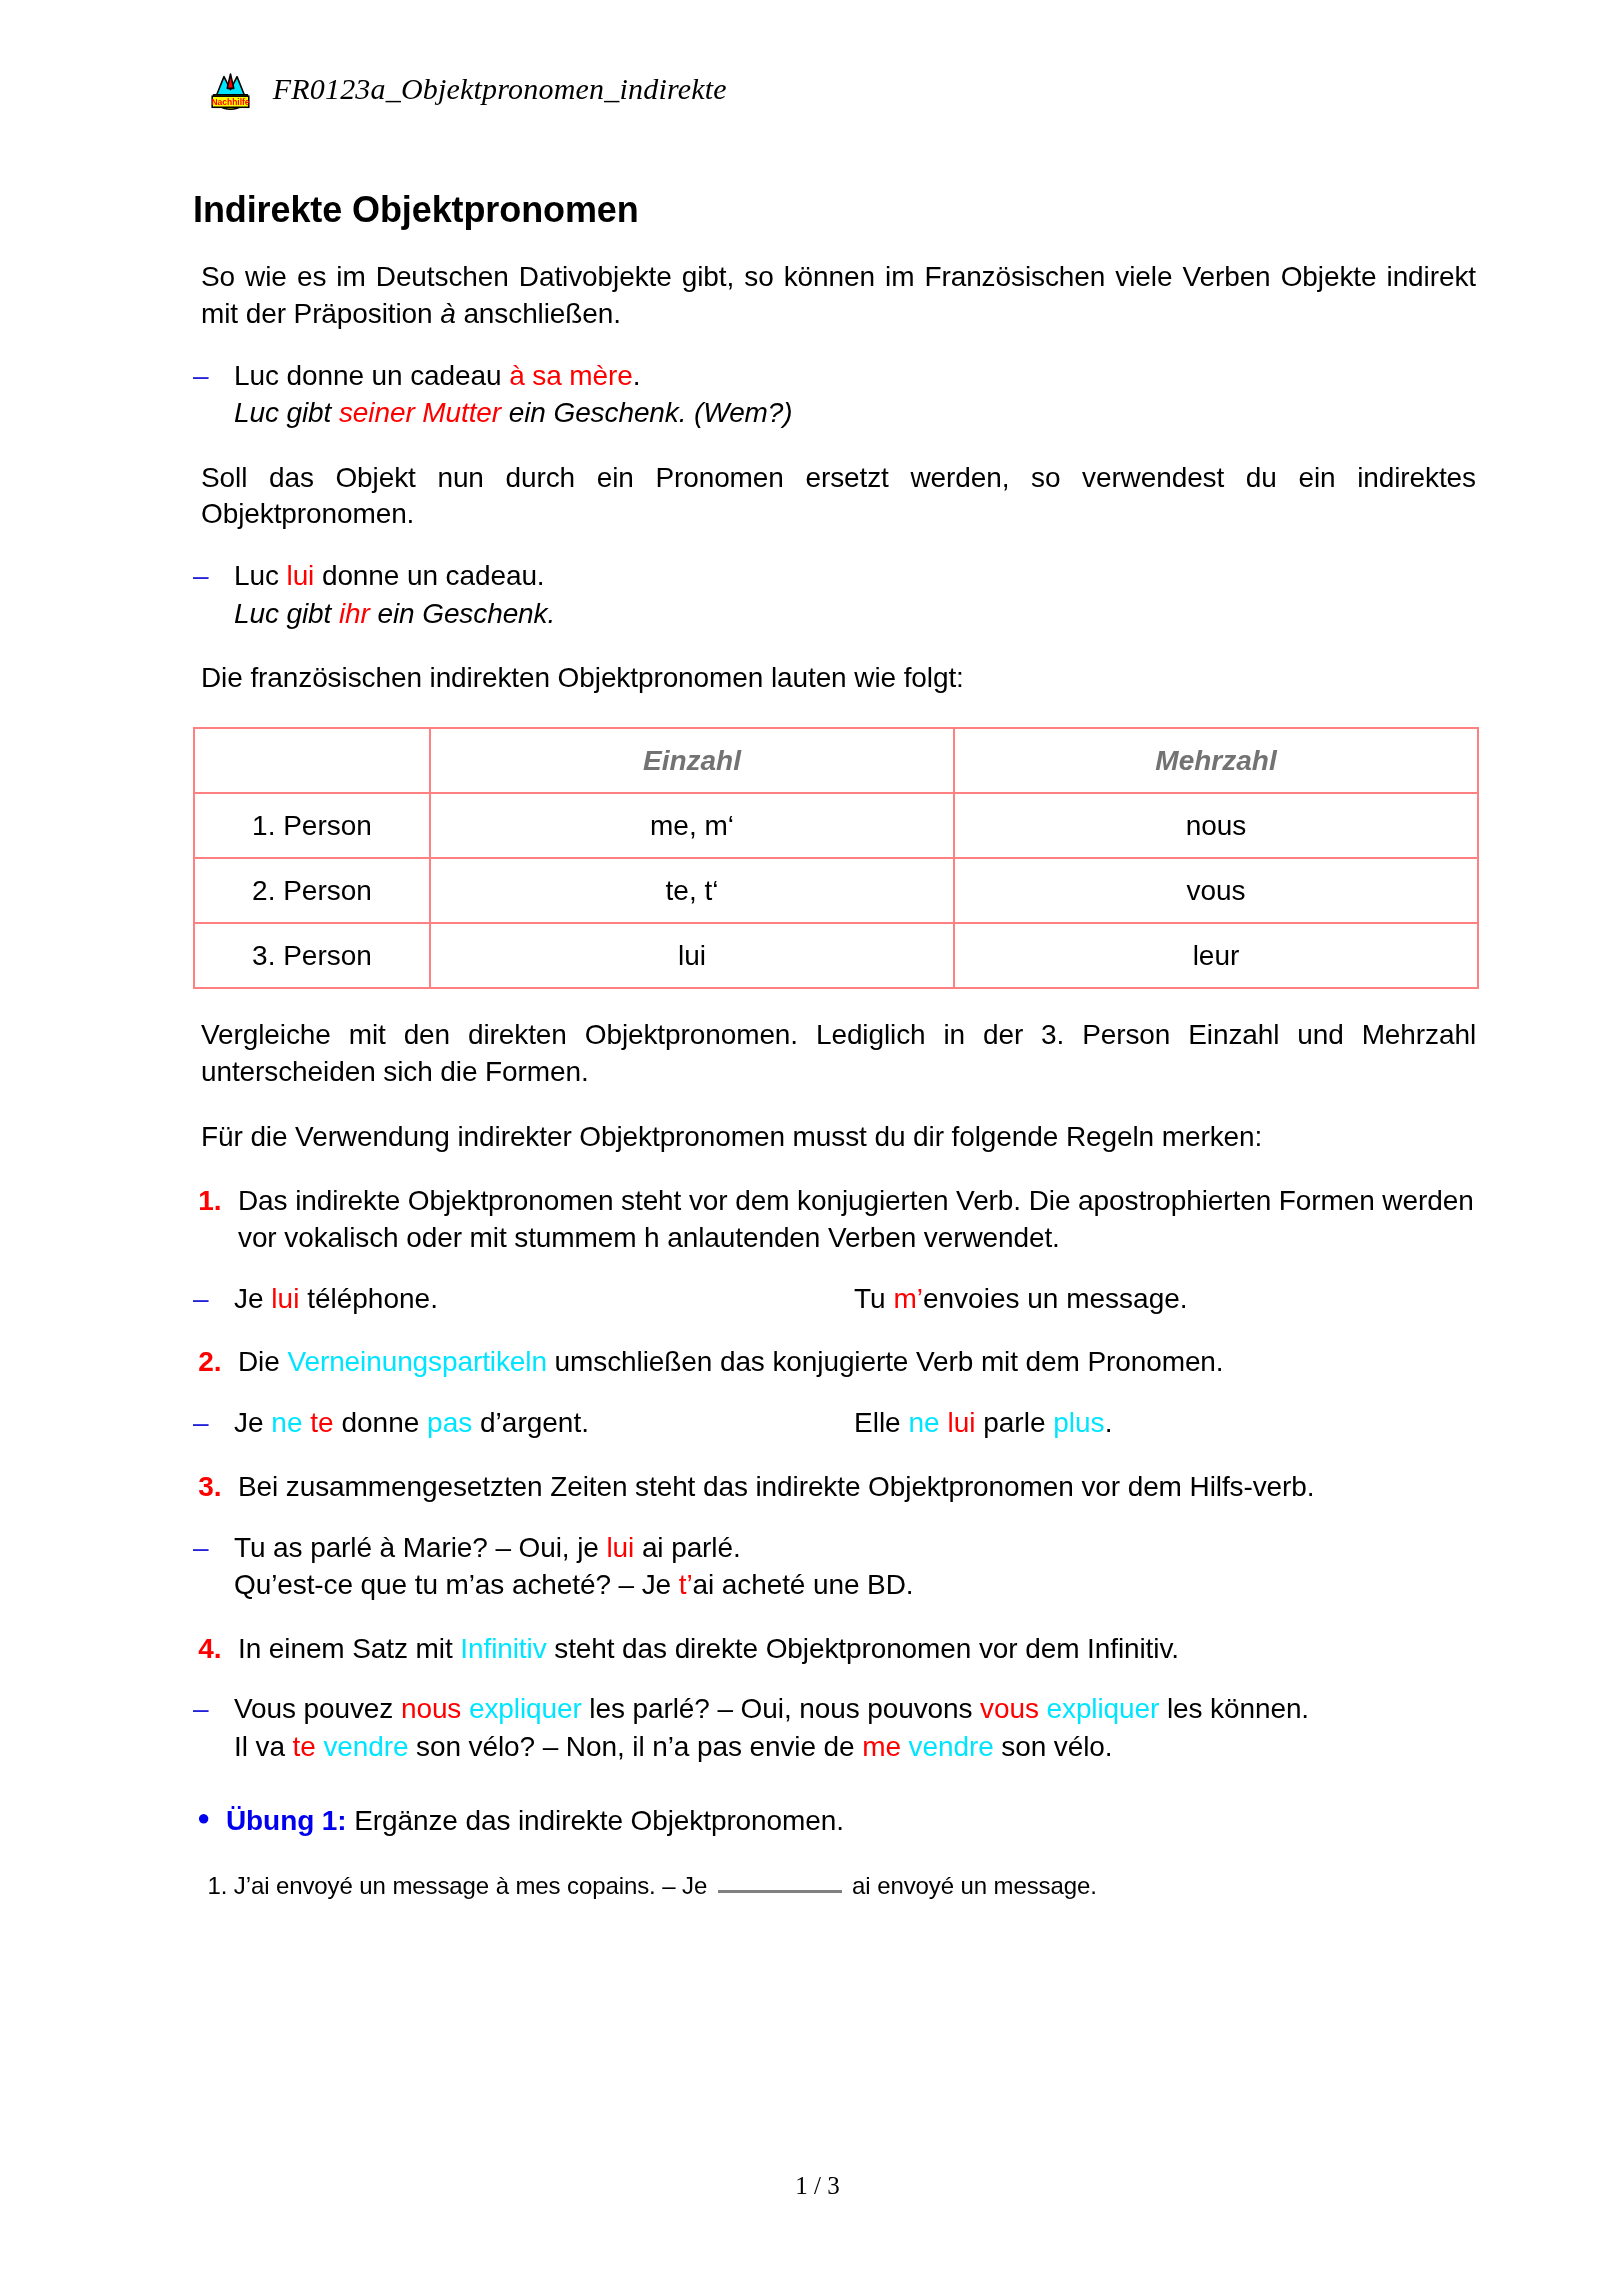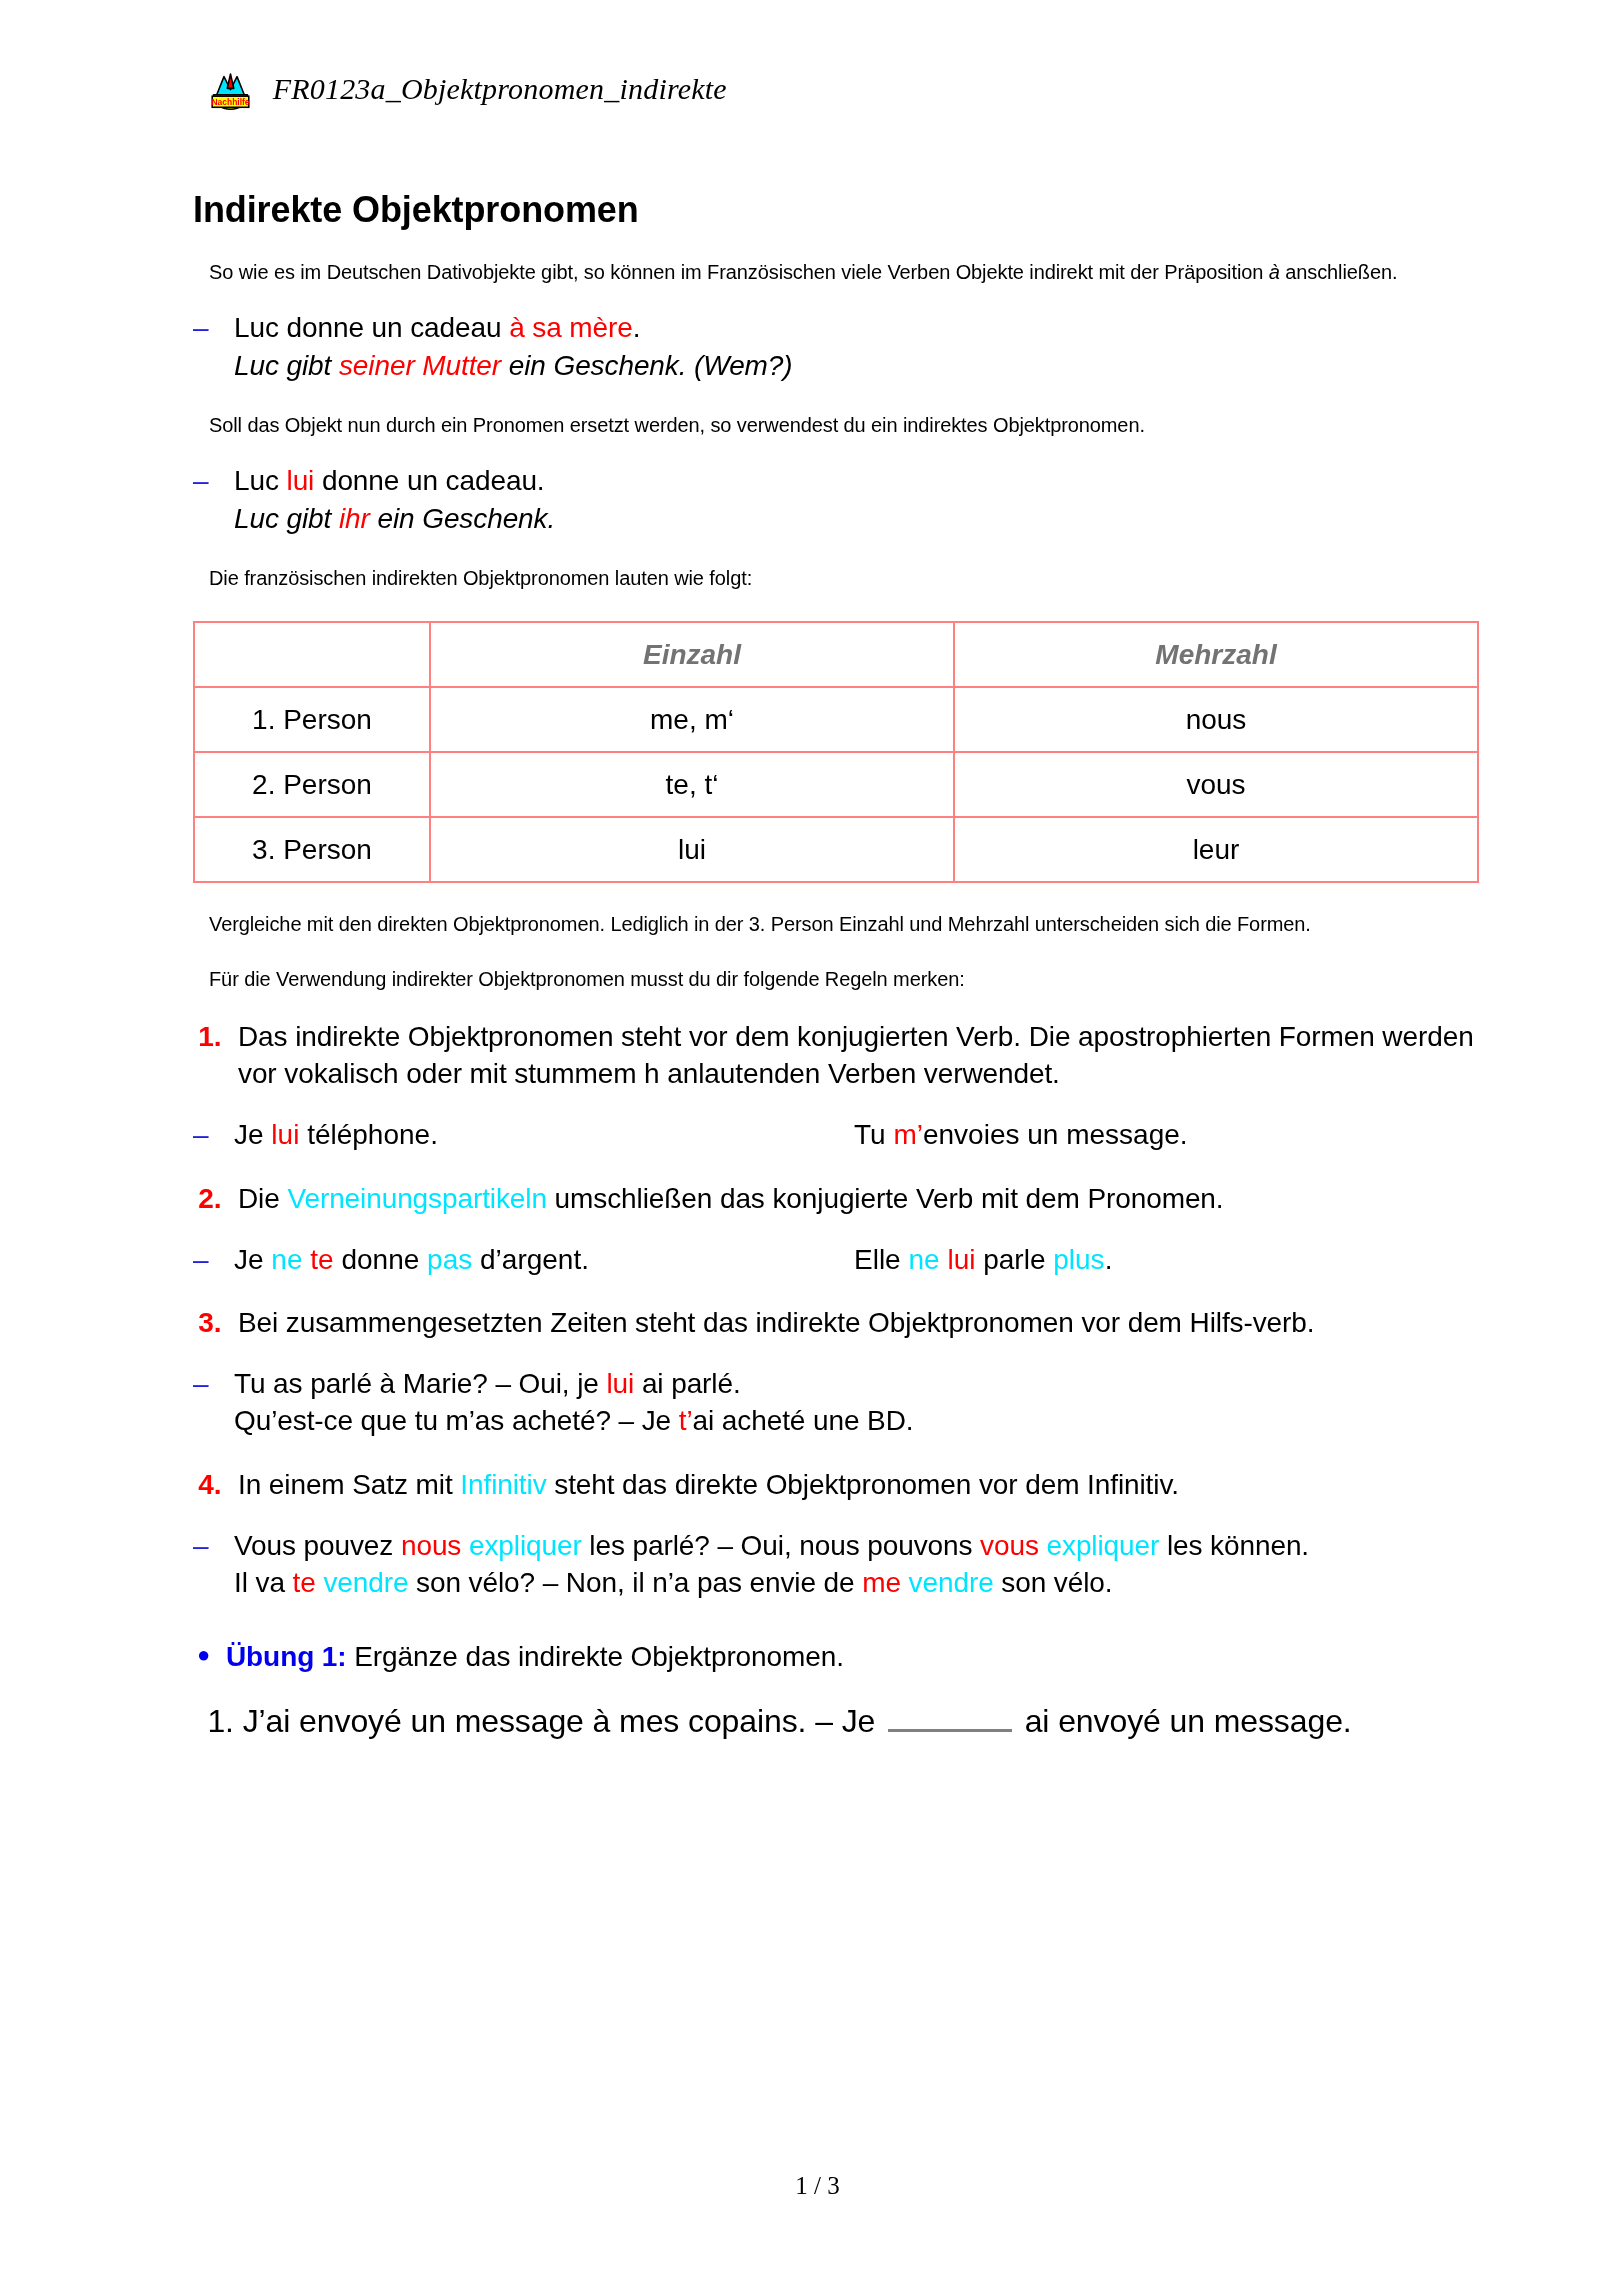--- a/index.html
+++ b/index.html
@@ -51,23 +51,23 @@
   }
 
   
   .h1 {
     font-size: 36px;
     font-weight: bold;
     margin: 71px 0 0 0;
     letter-spacing: -0.1px;
   }
   p.body {
-    font-size: 20px;
+    font-size: 28px;
     line-height: 1.32;
-    margin: 28px 0 0 16px;
+    margin: 28px 0 0 8px;
     text-align: justify;
     letter-spacing: -0.1px;
   }
   p.body.nojust { text-align: left; }
 
   
   .ex-block { margin-top: 23.6px; }
   .ex-line {
     position: relative;
     font-size: 28px;
@@ -171,21 +171,21 @@
     left: 3.9px;
     top: 0.7px;
     color: #0000ee;
     font-size: 22px;
   }
   .uebung .label {
     color: #0000ee;
     font-weight: bold;
   }
   .task {
-    font-size: 32px;
+    font-size: 24px;
     margin-top: 30px;
     padding-left: 14.4px;
     letter-spacing: -0.1px;
   }
   .blank {
     display: inline-block;
     border-bottom: 3.3px solid #808080;
     vertical-align: baseline;
     margin: 0 3.9px;
     height: 23.6px;

